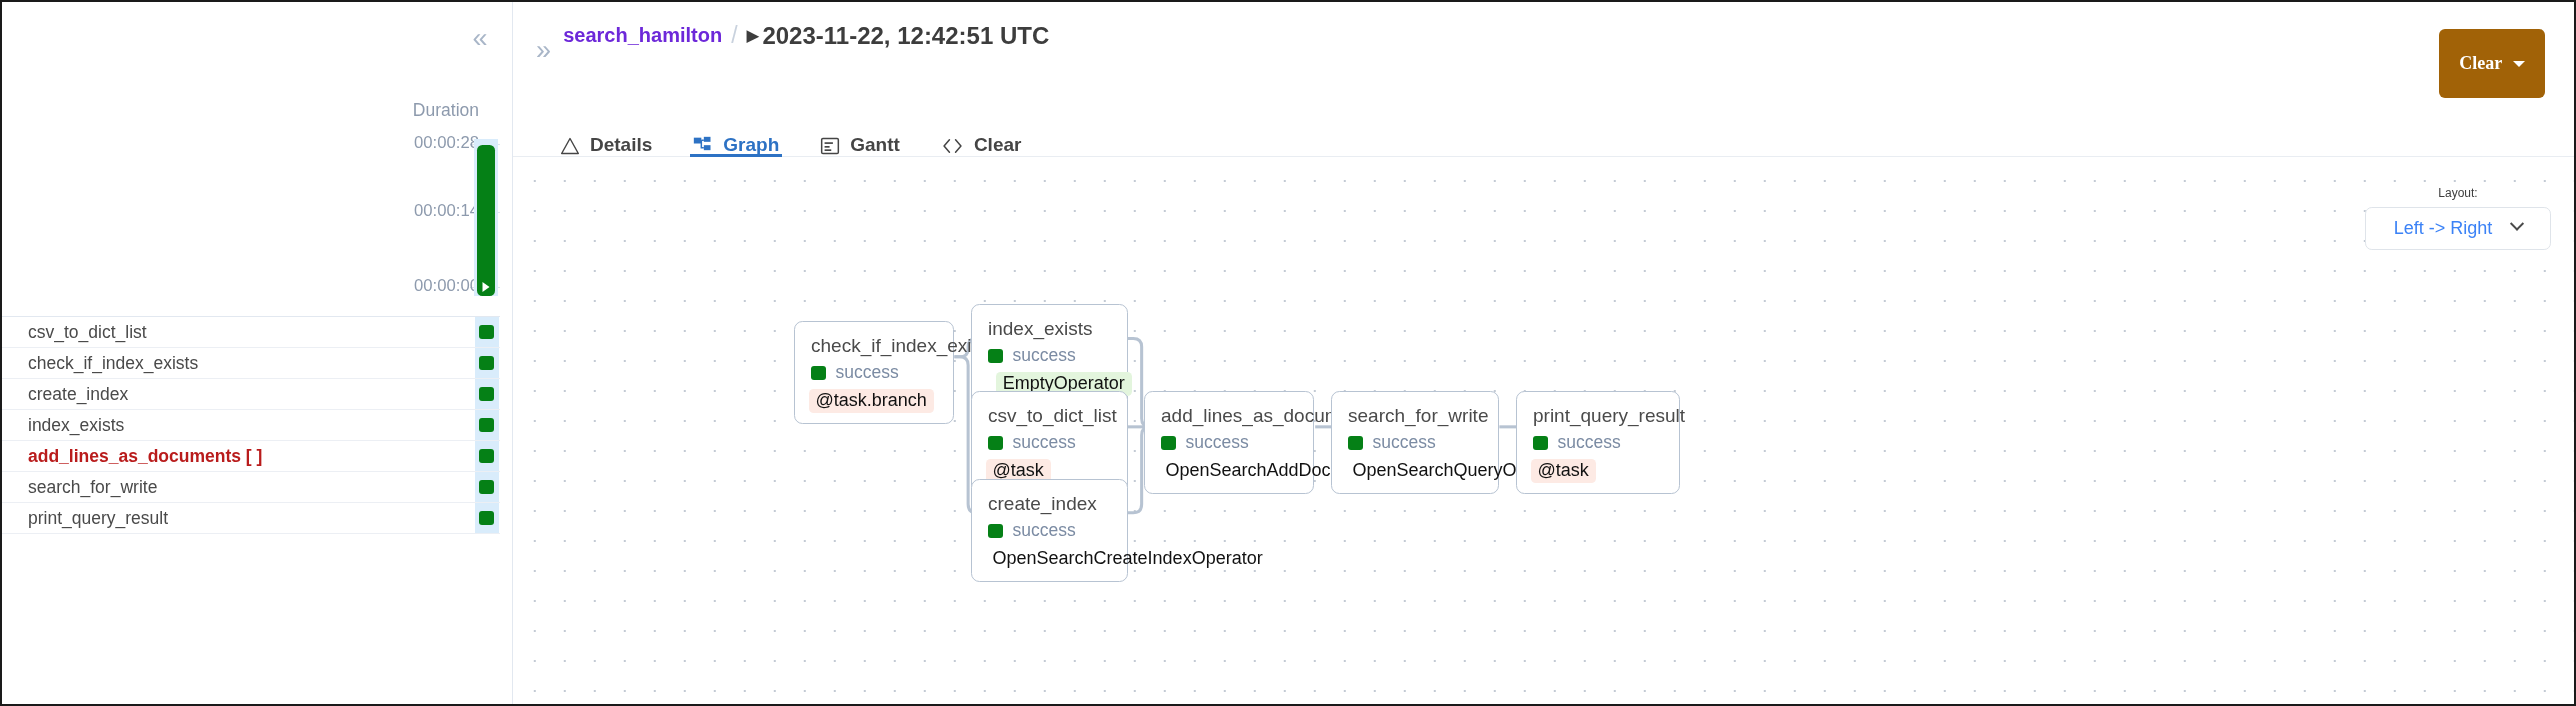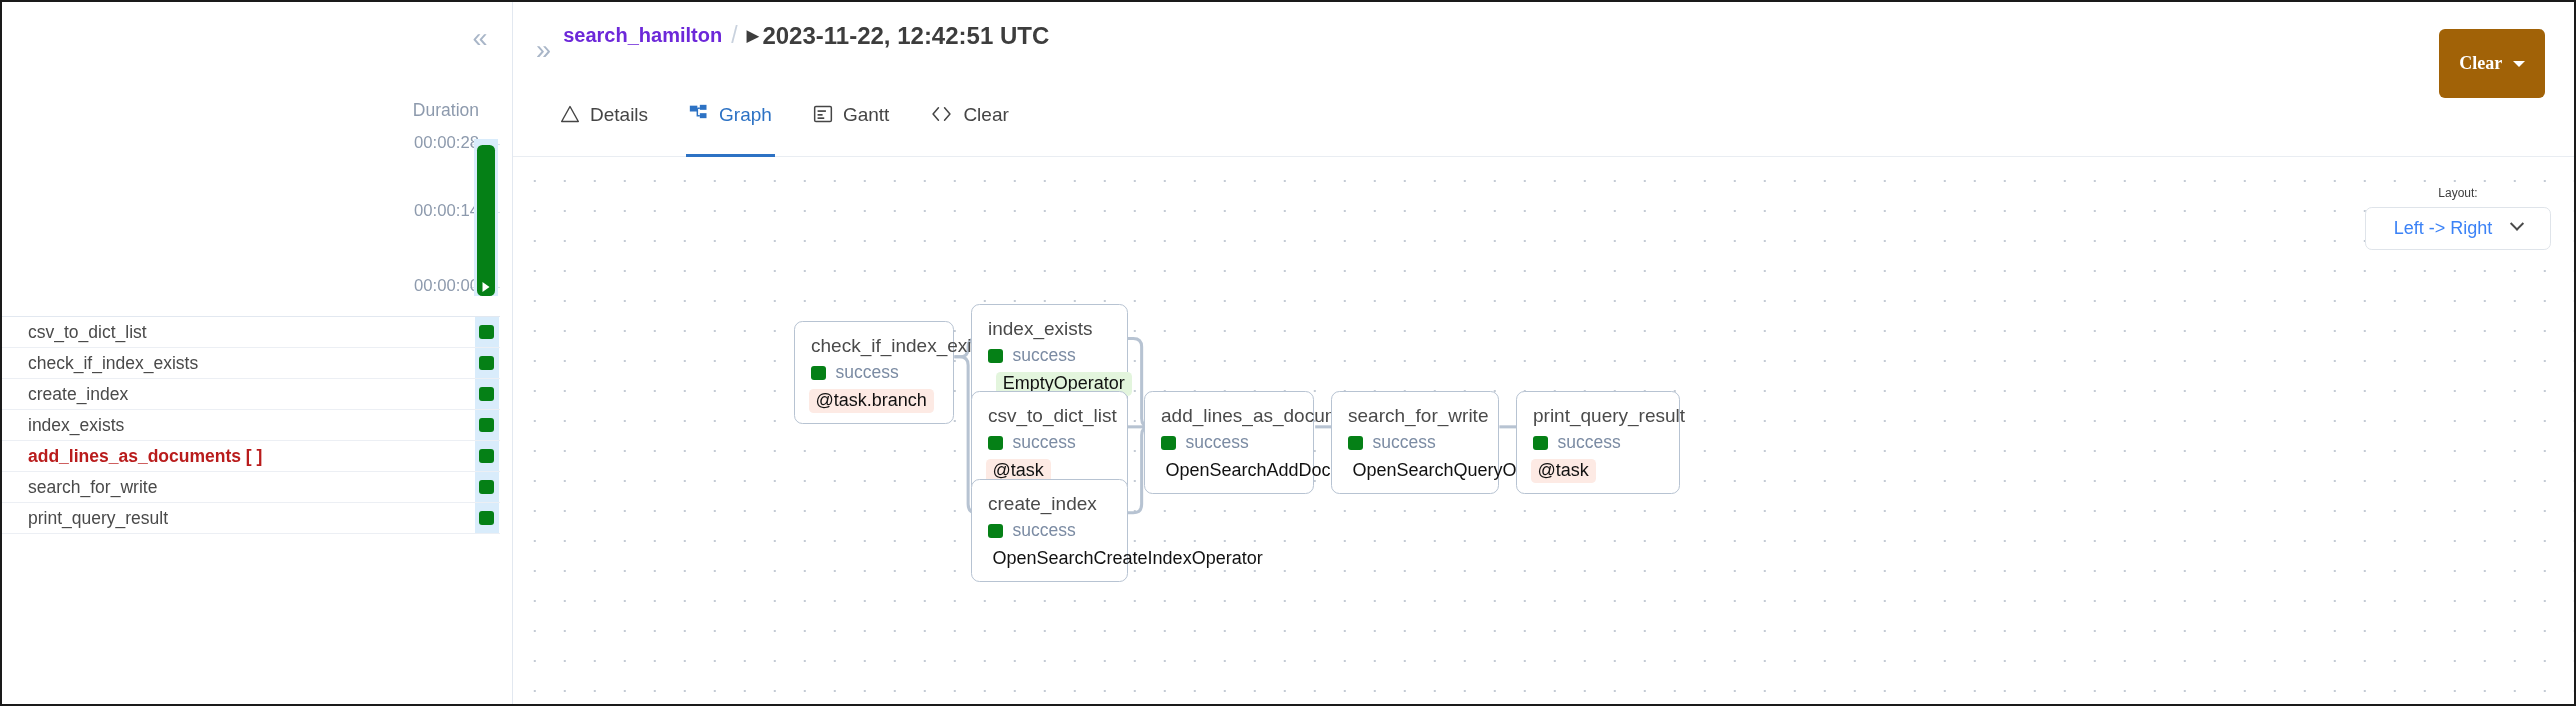--- a/index.html
+++ b/index.html
@@ -229,25 +229,25 @@
     height: 53px;
     flex: 0 0 53px;
     display: flex;
     align-items: center;
     padding-left: 47px;
     gap: 41px;
     border-bottom: 1.5px solid #e9edf2;
   }
   .tab {
     display: flex;
-    align-items: flex-start;
+    align-items: flex-end;
     gap: 10px;
     height: 100%;
     font-size: 19px;
-    font-weight: normal;
+    font-weight: bold;
     color: #454545;
     cursor: pointer;
     position: relative;
   }
   .tab.active { color: #2d72c4; }
   .tab.active::after {
     content: "";
     position: absolute;
     left: -3px; right: -3px; bottom: -1.5px;
     height: 3.8px;

